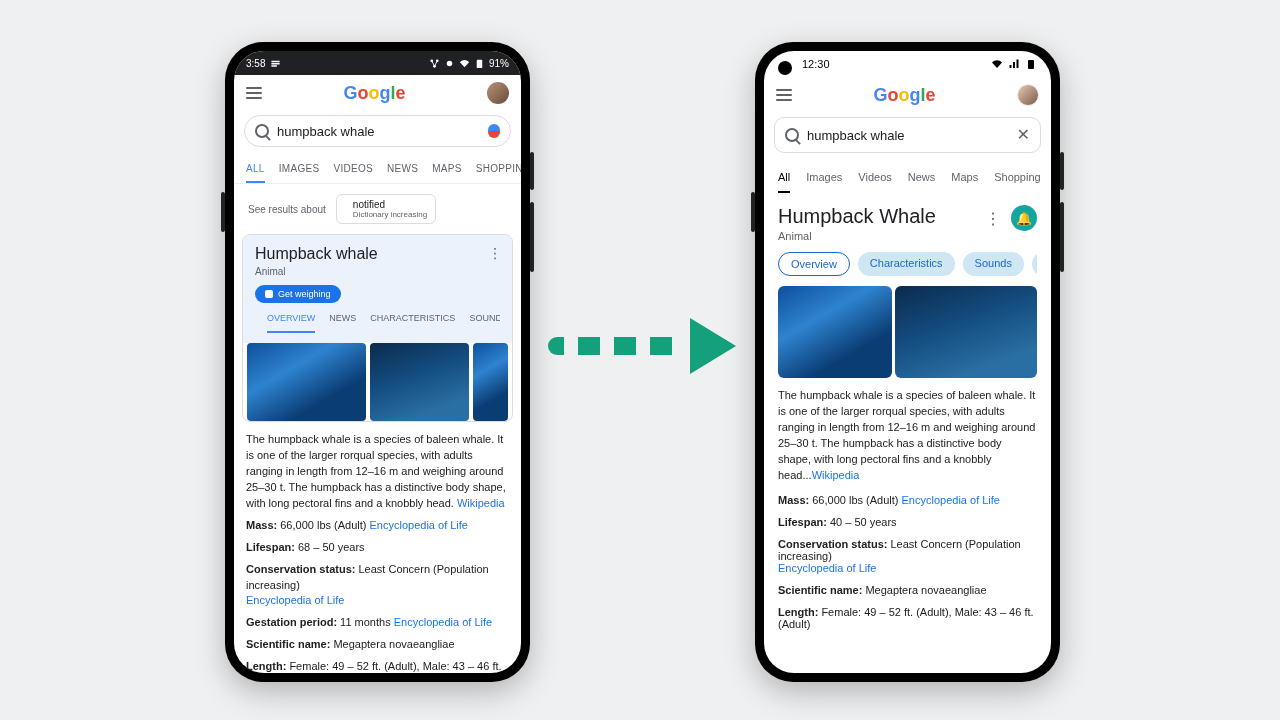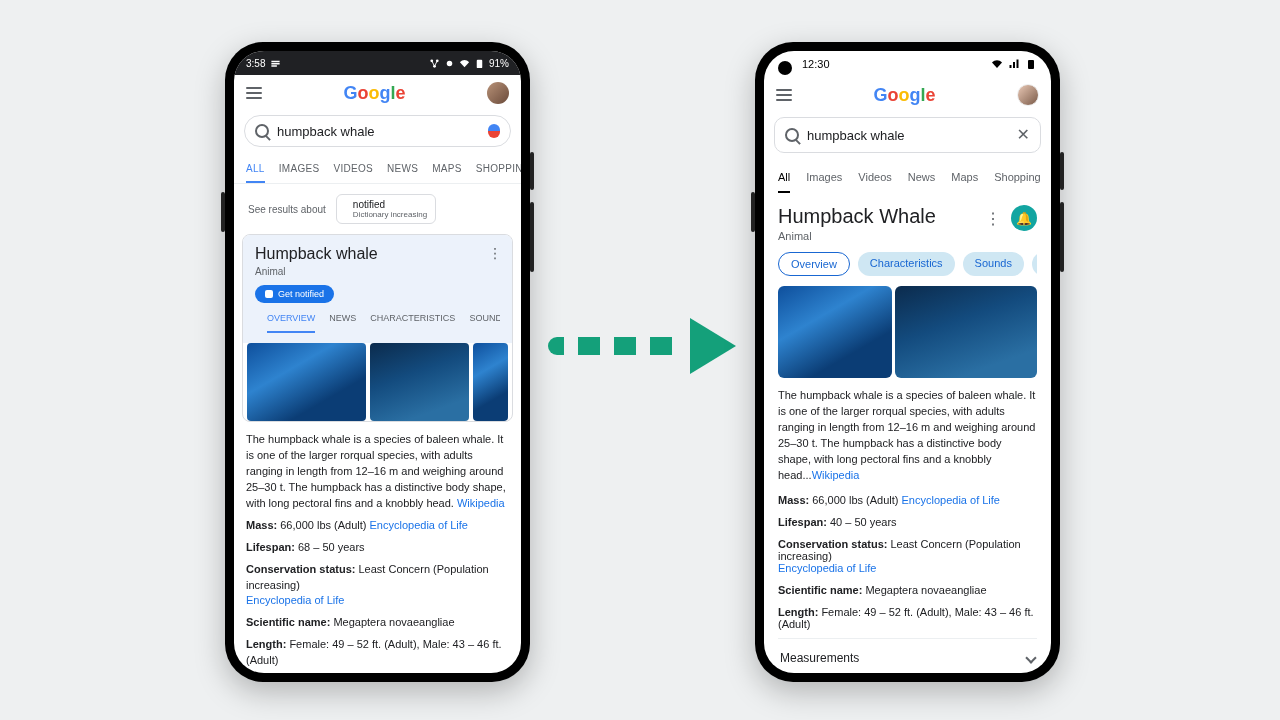--- a/index.html
+++ b/index.html
@@ -174,21 +174,21 @@
             <span><span>notified</span><span class="sub">Dictionary increasing</span></span>
           </div>
         </div>
         <div class="kpold">
           <div class="head">
             <span class="more">⋮</span>
             <div class="title">Humpback whale</div>
             <div class="type">Animal</div>
             <div class="notify">
                 <span class="bell"></span>
-                <span>Get notified</span>
+                <span>Get weighing</span>
               </div>
             <div class="ktabs">
               <div class="kt active">OVERVIEW</div>
               <div class="kt">NEWS</div>
               <div class="kt">CHARACTERISTICS</div>
               <div class="kt">SOUNDS</div>
 
             </div>
           </div>
           <div class="gallery">
@@ -197,20 +197,21 @@
             <div class="gi wh1" style="flex:.35"></div>
           </div>
         </div>
         <div class="body">
           <span>The humpback whale is a species of baleen whale. It is one of the larger rorqual species, with adults ranging in length from 12–16 m and weighing around 25–30 t. The humpback has a distinctive body shape, with long pectoral fins and a knobbly head.</span>
           <span class="link">Wikipedia</span>
           <div id="facts-left">
               <div class="fact"><b>Mass:</b><span> 66,000 lbs (Adult) </span><span class="link">Encyclopedia of Life</span></div>
               <div class="fact"><b>Lifespan:</b><span> 68 – 50 years</span></div>
               <div class="fact"><b>Conservation status:</b><span> Least Concern (Population increasing)</span><br><span class="link">Encyclopedia of Life</span></div>
+              <div class="fact"><b>Gestation period:</b><span> 11 months </span><span class="link">Encyclopedia of Life</span></div>
               <div class="fact"><b>Scientific name:</b><span> Megaptera novaeangliae</span></div>
               <div class="fact"><b>Length:</b><span> Female: 49 – 52 ft. (Adult), Male: 43 – 46 ft. (Adult)</span></div>
             </div>
         </div>
 
       </div>
     </div>
   </div>
 
   <div class="arrow">
@@ -298,23 +299,19 @@
             <span>The humpback whale is a species of baleen whale. It is one of the larger rorqual species, with adults ranging in length from 12–16 m and weighing around 25–30 t. The humpback has a distinctive body shape, with long pectoral fins and a knobbly head...</span><span class="link">Wikipedia</span>
           </div>
           <div id="facts-right">
               <div class="factn"><b>Mass:</b><span> 66,000 lbs (Adult) </span><span class="link">Encyclopedia of Life</span></div>
               <div class="factn"><b>Lifespan:</b><span> 40 – 50 years</span></div>
               <div class="factn"><b>Conservation status:</b><span> Least Concern (Population increasing)</span><br><span class="link">Encyclopedia of Life</span></div>
               <div class="factn"><b>Scientific name:</b><span> Megaptera novaeangliae</span></div>
               <div class="factn"><b>Length:</b><span> Female: 49 – 52 ft. (Adult), Male: 43 – 46 ft. (Adult)</span></div>
             </div>
           <div style="height:8px"></div>
-          <div class="expand">
-            <span>Measurements</span>
-              <span class="chev"></span>
-          </div>
 
         </div>
       </div>
     </div>
   </div>
 
 </div>
 
 </body></html>

